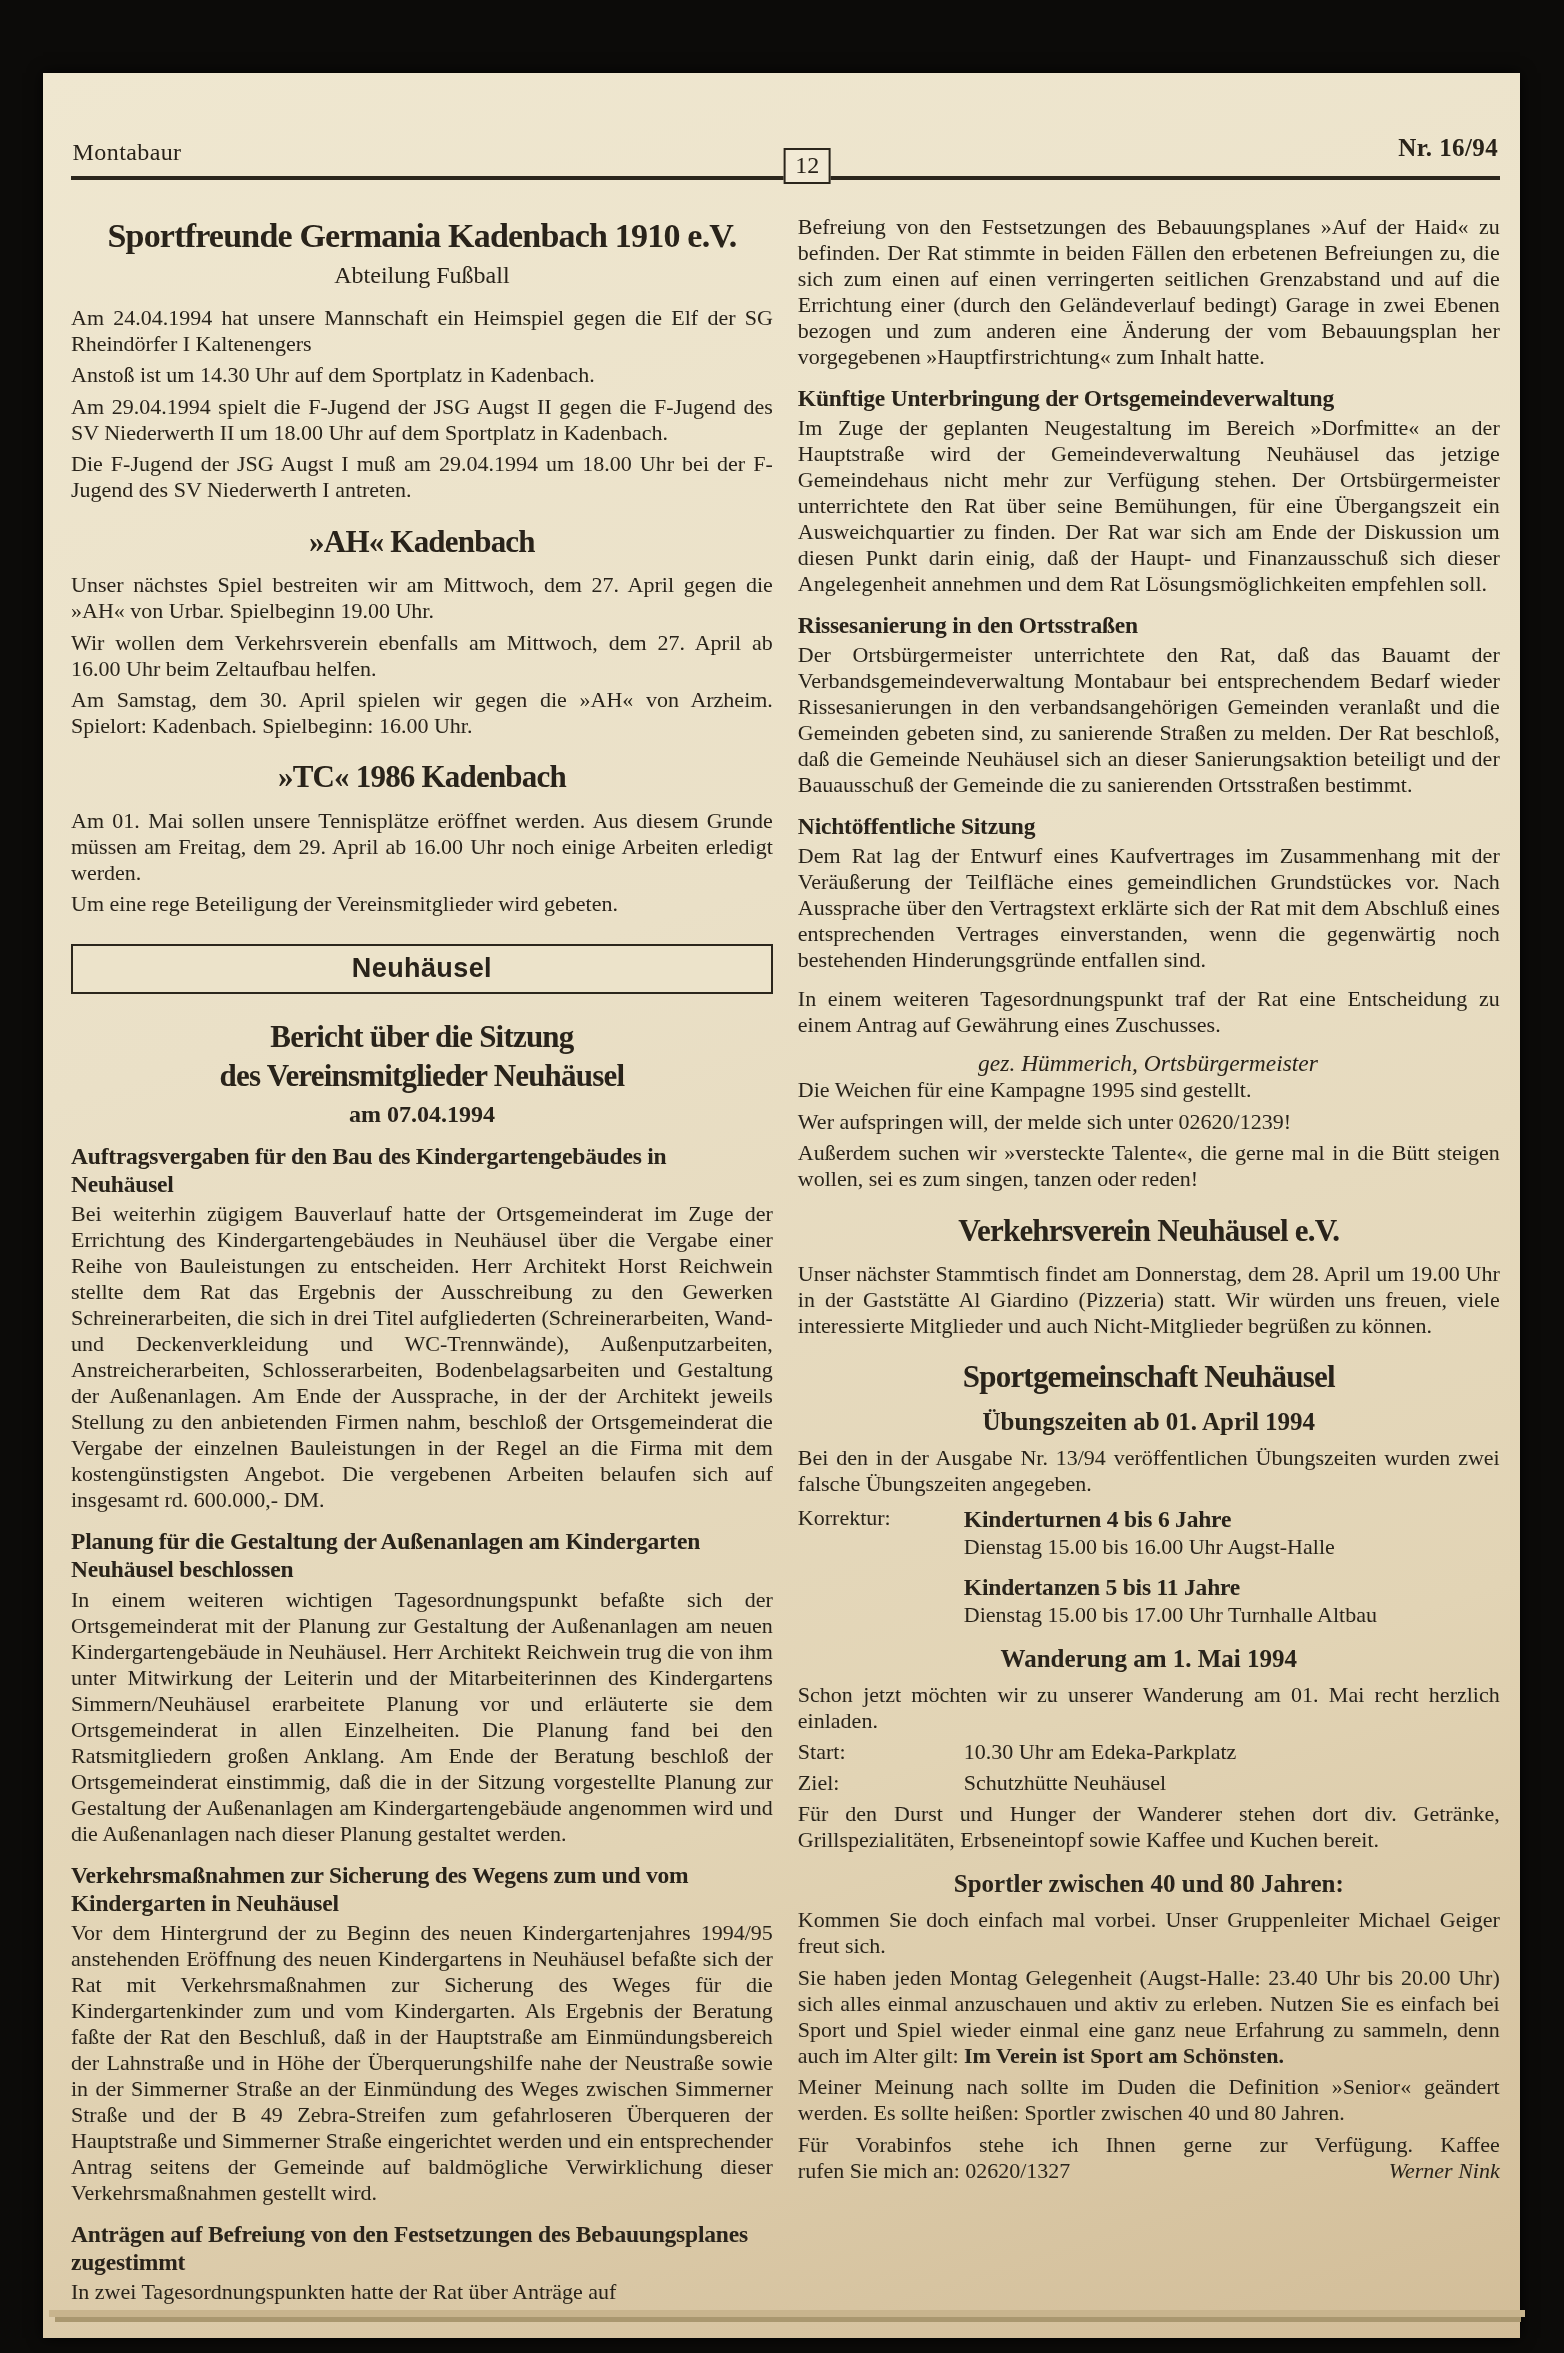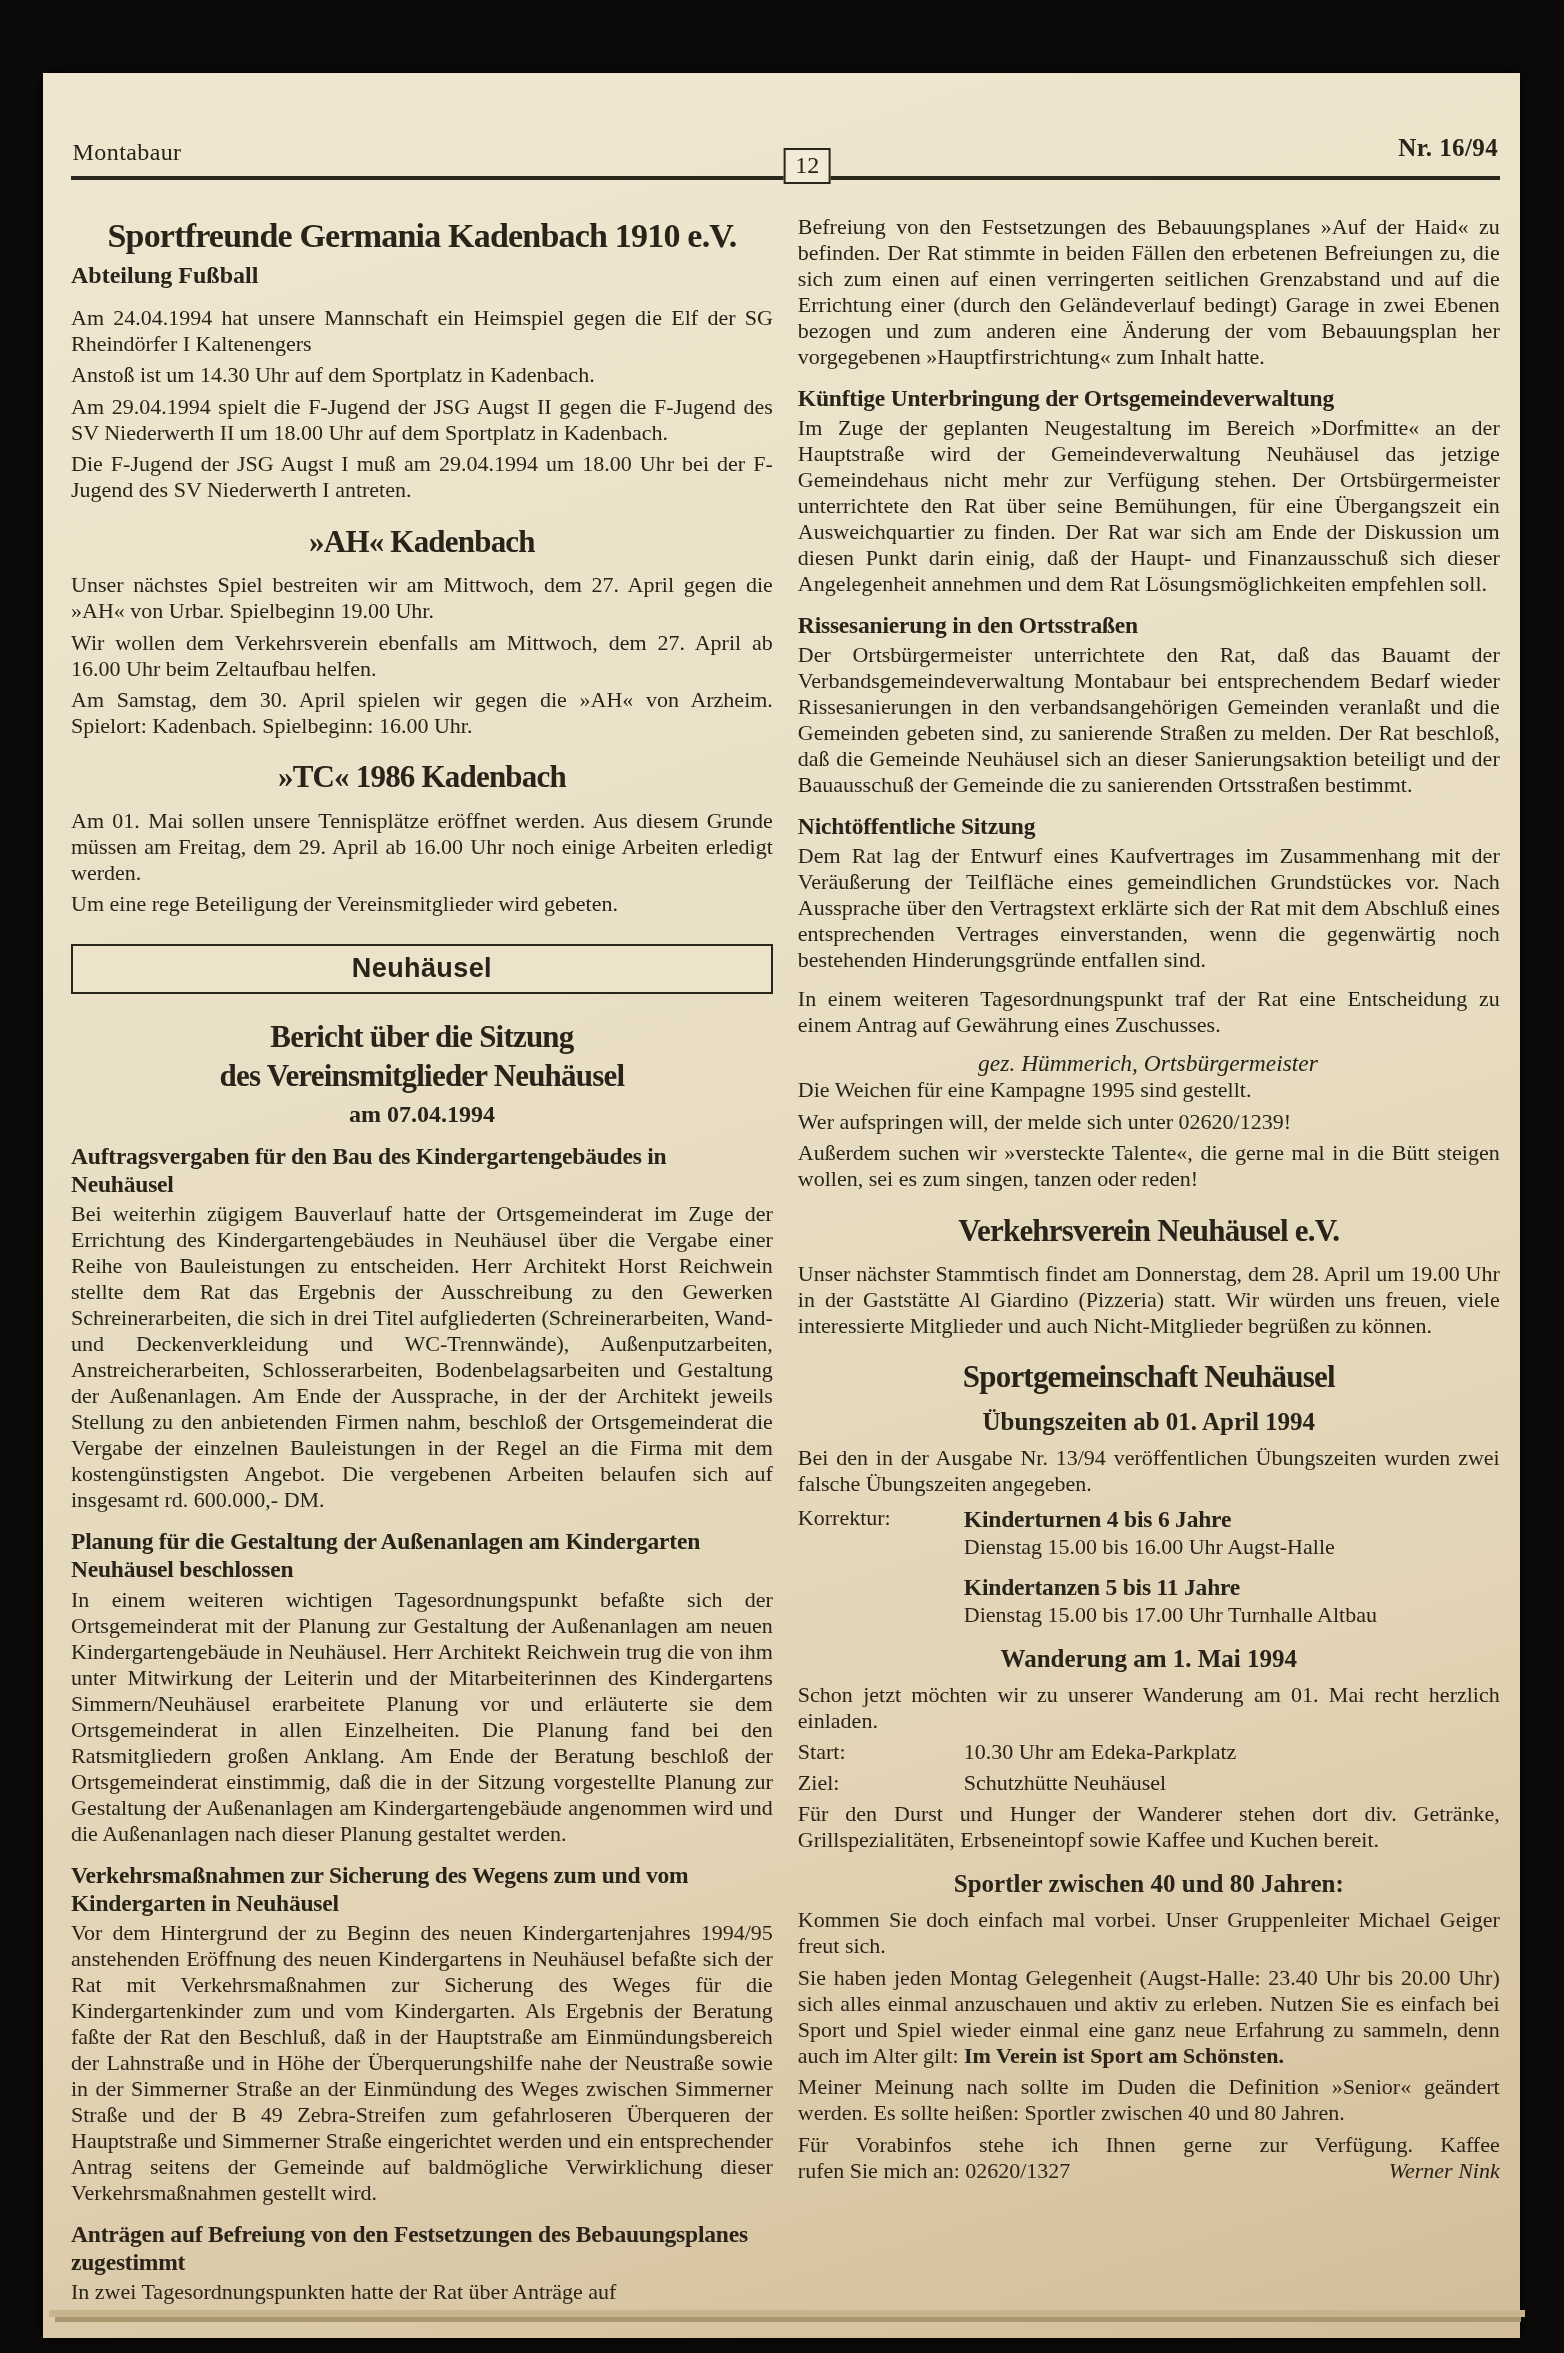--- a/index.html
+++ b/index.html
@@ -19,21 +19,21 @@
   .rule{position:absolute;left:0;right:0;top:103px;height:3.9px;background:#2b261c;}
   .pagenum-box{
     position:absolute;left:50%;margin-left:22px;transform:translateX(-50%);top:75px;
     border:2.3px solid #2b261c;background:#f2ead5;padding:0.8px 9.4px 2.3px 9.4px;
     font-size:24px;line-height:1.2;box-shadow:0 0 0 0.8px #f2ead5 inset;
   }
   .cols{display:flex;gap:25px;margin:27px 20.3px 0 28px;align-items:flex-start;}
   .col{flex:1;min-width:0;}
   p{margin:0 0 5.5px 0;font-size:22px;line-height:26px;text-align:justify;}
   .h-article{font-size:34px;line-height:1.1;font-weight:bold;text-align:center;margin:3.1px 0 7.8px 0;letter-spacing:-0.8px;}
-  .h-sub{font-size:24px;font-weight:bold;text-align:left;margin:0 0 15.6px 0;}
+  .h-sub{font-size:24px;font-weight:normal;text-align:center;margin:0 0 15.6px 0;}
   .h-section{font-size:31px;font-weight:bold;text-align:center;margin:20.3px 0 12.5px 0;letter-spacing:-0.8px;}
   .banner{
     border:2.3px solid #2b261c;background:#ece3ca;margin:27px 0 23.5px 0;
     padding:6.3px 0 7.8px 0;text-align:center;
     font-family:"Liberation Sans","DejaVu Sans",sans-serif;
     font-size:27px;font-weight:bold;letter-spacing:0.4px;
     box-shadow:0 0 0 1.6px #ece3ca inset;
   }
   .h-report{font-size:31px;line-height:39px;font-weight:bold;text-align:center;margin:0 0 6.3px 0;letter-spacing:-0.8px;}
   .h-date{font-size:24px;font-weight:bold;text-align:center;margin:0 0 14px 0;}

